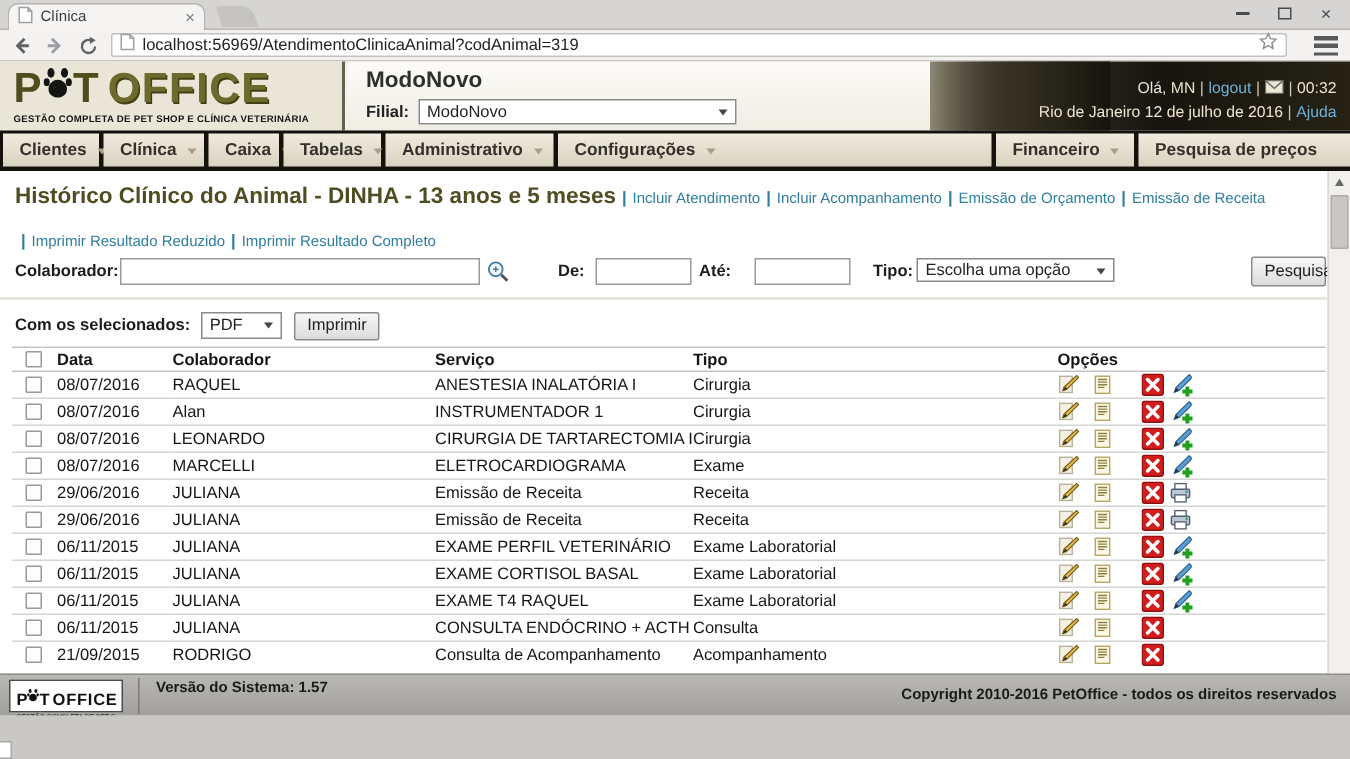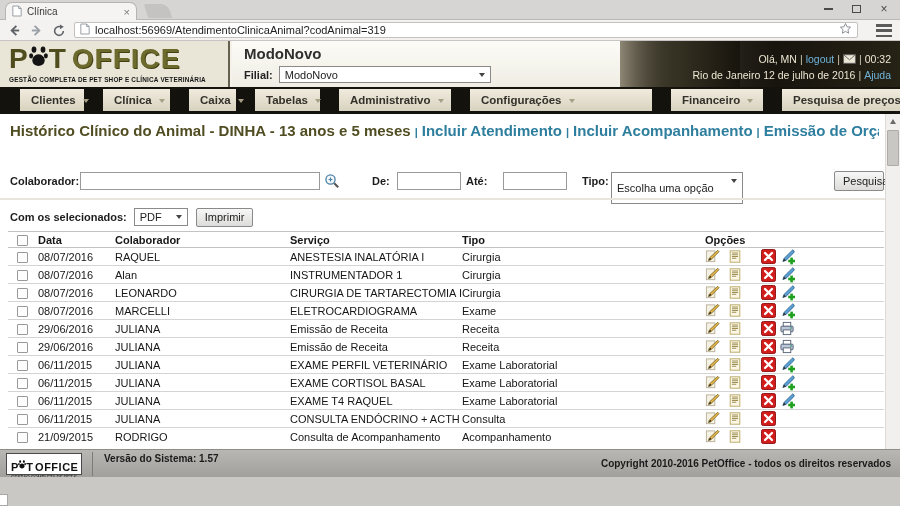--- a/index.html
+++ b/index.html
@@ -39,31 +39,31 @@
   .caret { position:absolute; right:5px; top:6px; width:0; height:0; border-left:3.5px solid transparent; border-right:3.5px solid transparent; border-top:4.5px solid #444; }
   .filial-select { width:212px; margin-left:6px; }
   .header-right { position:absolute; right:0; top:0; width:280px; height:46px; background:linear-gradient(90deg, rgba(48,44,32,0) 0, #363223 55px, #17140d 120px, #24201408 0), linear-gradient(90deg,#8f8775 0,#36322a 22%,#17140e 55%,#262215 100%); }
   .greet-line { position:absolute; right:9px; white-space:nowrap; font-size:10.5px; color:#ece5d1; }
   .greet-line a { color:#6fb3d9; text-decoration:none; }
   .gl1 { top:12px; } .gl2 { top:28px; }
   .gsep { color:#cfc8b4; margin:0 3px; }
   .env { vertical-align:-1px; }
 
   
-  .main-nav { position:absolute; top:87px; left:0; width:900px; height:27px; background:#14120d; display:flex; padding:2px 0 3px 20px; gap:19px; }
+  .main-nav { position:absolute; top:87px; left:0; width:900px; height:27px; background:#14120d; display:flex; padding:2px 0 3px 2px; gap:3px; }
   .nav-btn { background:linear-gradient(#f0ebdd,#d8d2c0); color:#33312a; font-weight:bold; font-size:11.5px; display:flex; align-items:center; padding:0 8px 0 11px; white-space:nowrap; }
   .nav-caret { width:0; height:0; border-left:3.5px solid transparent; border-right:3.5px solid transparent; border-top:4px solid #a79f87; margin-left:7px; margin-top:2px; }
   .nb-0{width:64px;} .nb-1{width:67px;} .nb-2{width:47px;} .nb-3{width:65px;} .nb-4{width:112px;} .nb-5{width:92px;} .nb-6{flex:1;}
-  .nav-right { width:118px; }
+  .nav-right { width:141px; }
 
   
   .content { position:absolute; top:114px; left:0; width:885px; height:335px; background:#fff; }
   .page-head { position:absolute; left:10px; top:8px; right:6px; white-space:nowrap; overflow:hidden; }
   .page-title { font-size:15px; font-weight:bold; color:#504d22; }
-  .tlink { font-size:15px; font-weight:bold; color:#2e7e9e; text-decoration:none; }
+  .tlink { font-size:10px; font-weight:normal; color:#2e7e9e; text-decoration:none; }
   .lsep { font-size:11px; font-weight:bold; color:#2e7e9e; margin:0 4px; }
   .print-links { position:absolute; left:10px; top:37px; white-space:nowrap; }
   .filter-row { position:absolute; top:57px; left:0; width:885px; height:24px; font-size:11px; }
   .f-label { position:absolute; font-weight:bold; color:#1c1c1c; top:4px; }
   .txt-input { position:absolute; top:1px; height:18px; border:1px solid #9a9a9a; background:#fff; font-size:11px; padding:0 3px; font-family:inherit; }
   .mag { position:absolute; left:324px; top:2px; }
   .hr-line { position:absolute; top:84px; left:0; width:885px; height:2px; background:#e7e5de; }
   .bulk-row { position:absolute; top:92px; left:0; height:22px; font-size:11px; display:flex; align-items:center; }
   .bulk-label { font-weight:bold; color:#1c1c1c; margin-left:10px; }
   .pdf-select { width:54px; margin-left:7px; height:18px; }
@@ -233,35 +233,38 @@
     </div>
   <div class="nav-btn nav-right">
       <span>Pesquisa de preços</span>
     </div>
 </div>
 
 <div class="content">
   <div class="page-head">
     <span class="page-title">Histórico Clínico do Animal - DINHA - 13 anos e 5 meses</span><span class="lsep">|</span><a href="#" class="tlink">Incluir Atendimento</a><span class="lsep">|</span><a href="#" class="tlink">Incluir Acompanhamento</a><span class="lsep">|</span><a href="#" class="tlink">Emissão de Orçamento</a><span class="lsep">|</span><a href="#" class="tlink">Emissão de Receita</a>
   </div>
+  <div class="print-links">
+    <span class="lsep">|</span><a href="#" class="tlink">Imprimir Resultado Reduzido</a><span class="lsep">|</span><a href="#" class="tlink">Imprimir Resultado Completo</a>
+  </div>
 
   <div class="filter-row">
     <span class="f-label" style="left:10px;">Colaborador:</span>
     <input class="txt-input" style="left: 80px; width: 240px;" value="">
     <span class="mag"><svg width="16" height="16" viewBox="0 0 16 16">
           <circle cx="6.5" cy="6.5" r="4.6" fill="#f2f7fa" stroke="#4a7fa5" stroke-width="1.3"></circle>
           <path d="M6.5 4.6 v3.8 M4.6 6.5 h3.8" stroke="#4a7fa5" stroke-width="1.1"></path>
           <line x1="10.2" y1="10.2" x2="14.2" y2="14.2" stroke="#555" stroke-width="2"></line>
         </svg></span>
     <span class="f-label" style="left:372px;">De:</span>
     <input class="txt-input" style="left: 397px; width: 64px;" value="">
     <span class="f-label" style="left:466px;">Até:</span>
     <input class="txt-input" style="left: 503px; width: 64px;" value="">
     <span class="f-label" style="left:582px;">Tipo:</span>
-    <div class="selectbox" style="position:absolute; left:611px; top:1px; width:132px; height:32px;">
+    <div class="selectbox" style="position:absolute; left:611px; top:1px; width:132px; height:16px;">
       <span>Escolha uma opção</span>
       <span class="caret"></span>
     </div>
     <button class="btn btn-search">Pesquisar</button>
   </div>
 
   <div class="hr-line"></div>
 
   <div class="bulk-row">
     <span class="bulk-label">Com os selecionados:</span>

